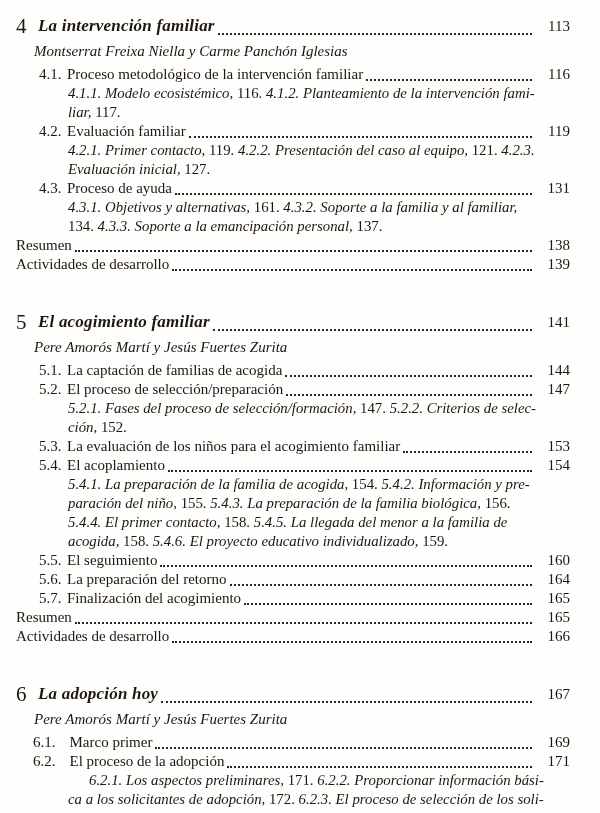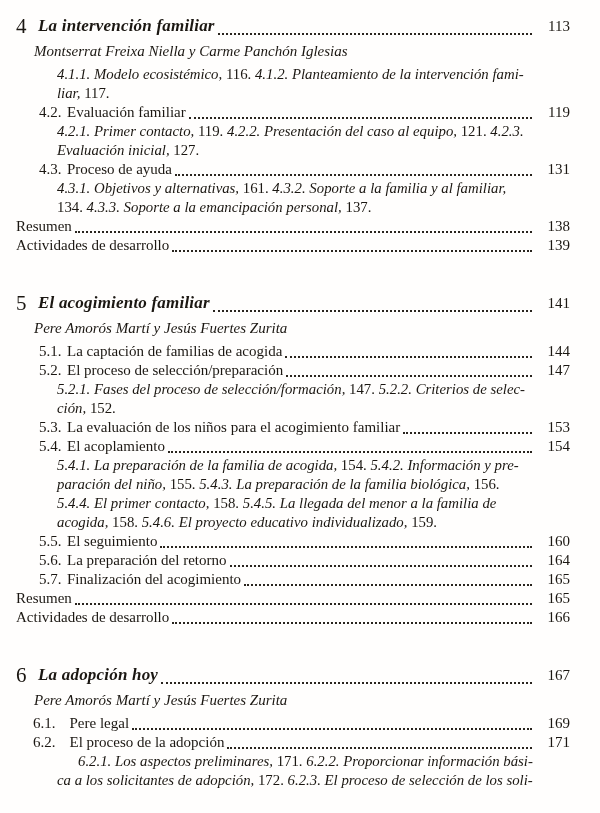--- a/index.html
+++ b/index.html
@@ -32,21 +32,21 @@
     white-space:nowrap;letter-spacing:0.2px;text-align:right;
   }
   .chapter-heading .dots{margin-bottom:5px;}
   .authors{
     font-style:italic;font-size:15px;line-height:19px;
     margin:2px 0 4px 18px;white-space:nowrap;
   }
   .entry-row{margin-left:23px;}
   .entry-num{flex:0 0 28px;white-space:nowrap;}
   .plain-row{margin-left:0;}
-  .sub{margin-left:41px;font-size:14.8px;line-height:19px;}
+  .sub{margin-left:52px;font-size:14.8px;line-height:19px;}
   .sub-line{white-space:nowrap;}
   .it{font-style:italic;}
   .rm{font-style:normal;}
   .chapter--runin .entry-row{margin-left:17px;}
   .chapter--runin .entry-num{flex:0 0 auto;margin-right:14px;}
   .chapter--runin .sub{}
   .chapter--runin .sub-line:first-child{padding-left:21px;}
 </style>
 </head>
 <body>
@@ -54,20 +54,26 @@
 <div class="page">
   <div>
       <section class="chapter">
         <div class="row chapter-heading">
           <span class="chapter-number">4</span>
           <span class="chapter-title">La intervención familiar</span>
           <span class="dots"></span>
           <span class="page-num">113</span>
         </div>
         <div class="authors">Montserrat Freixa Niella y Carme Panchón Iglesias</div>
+        <div class="row entry-row">
+          <span class="entry-num">4.1.</span>
+          <span class="entry-label">Proceso metodológico de la intervención familiar</span>
+          <span class="dots"></span>
+          <span class="page-num">116</span>
+        </div>
         <div class="sub">
           <div class="sub-line"><span class="it">4.1.1. Modelo ecosistémico, </span><span class="rm">116. </span><span class="it">4.1.2. Planteamiento de la intervención fami-</span></div>
           <div class="sub-line"><span class="it">liar, </span><span class="rm">117.</span></div>
         </div>
         <div class="row entry-row">
           <span class="entry-num">4.2.</span>
           <span class="entry-label">Evaluación familiar</span>
           <span class="dots"></span>
           <span class="page-num">119</span>
         </div>
@@ -170,21 +176,21 @@
       <section class="chapter chapter--runin">
         <div class="row chapter-heading">
           <span class="chapter-number">6</span>
           <span class="chapter-title">La adopción hoy</span>
           <span class="dots"></span>
           <span class="page-num">167</span>
         </div>
         <div class="authors">Pere Amorós Martí y Jesús Fuertes Zurita</div>
         <div class="row entry-row">
           <span class="entry-num">6.1.</span>
-          <span class="entry-label">Pere legal</span>
+          <span class="entry-label">Marco primer</span>
           <span class="dots"></span>
           <span class="page-num">169</span>
         </div>
         <div class="row entry-row">
           <span class="entry-num">6.2.</span>
           <span class="entry-label">El proceso de la adopción</span>
           <span class="dots"></span>
           <span class="page-num">171</span>
         </div>
         <div class="sub">

